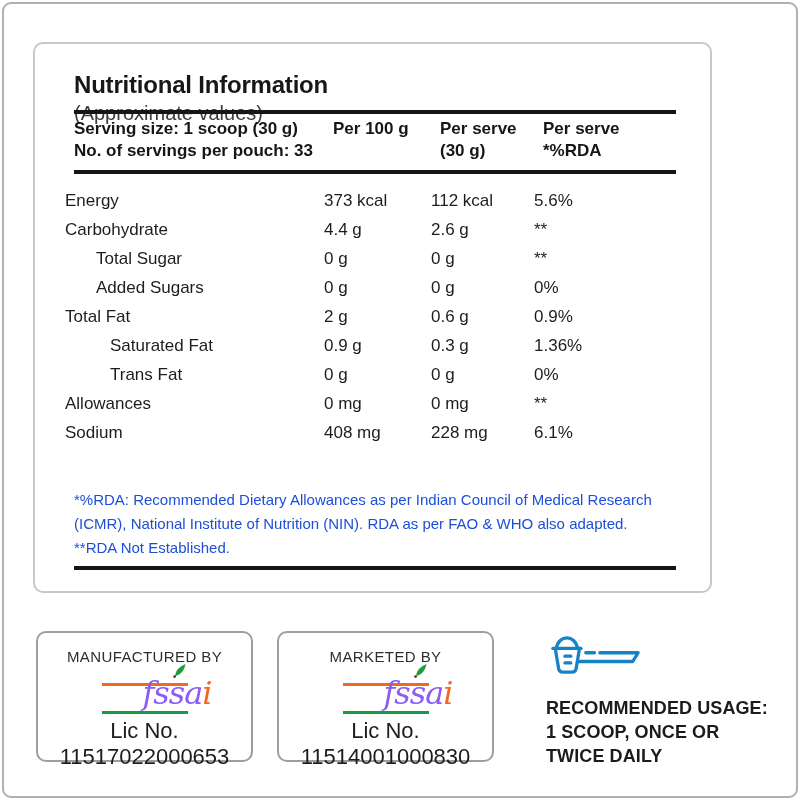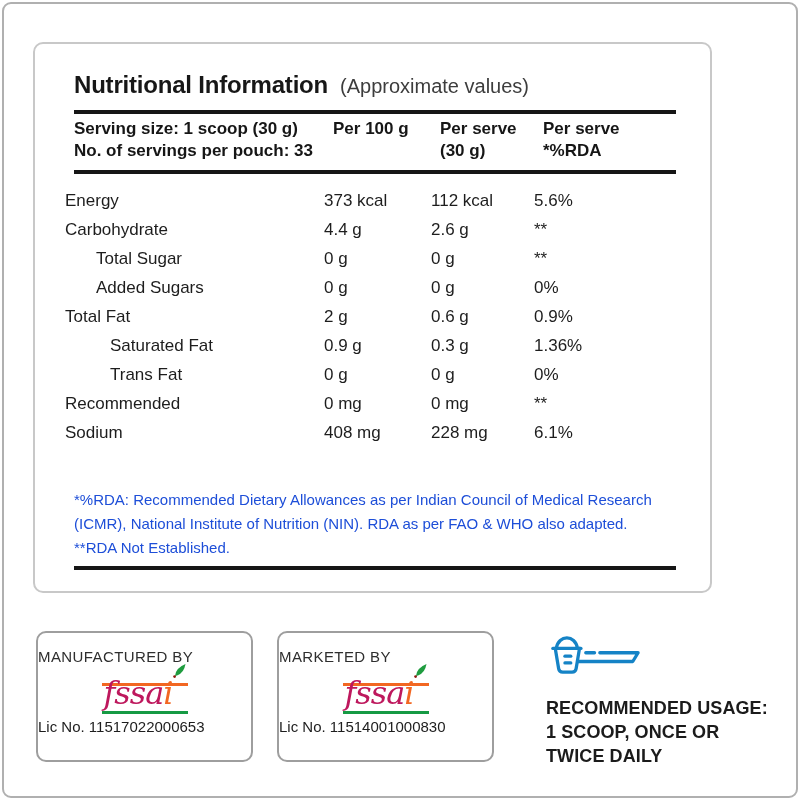--- a/index.html
+++ b/index.html
@@ -5,21 +5,21 @@
   * { margin:0; padding:0; box-sizing:border-box; }
   html,body { width:800px; height:800px; background:#ffffff; }
   body { position:relative; font-family:"Liberation Sans", sans-serif; color:#1d1d1d; }
 
   .outer-frame { position:absolute; inset:2px; border:2px solid #b0b0b0; border-radius:9px; pointer-events:none; }
 
   
   .panel { position:absolute; left:33px; top:42px; width:679px; height:551px;
            background:#fff; border:2px solid #c8c8c8; border-radius:10px; }
 
-  .panel-title-row { position:absolute; left:39px; top:27px; display:flex; align-items:baseline; gap:12px; white-space:nowrap; }
+  .panel-title-row { position:absolute; left:39px; top:27px; display:flex; align-items:baseline; gap:3px; white-space:nowrap;flex-direction:column; }
   .panel-title { font-size:24px; font-weight:bold; color:#171717; letter-spacing:-0.2px; }
   .panel-subtitle { font-size:20px; font-weight:normal; color:#3d3d3d; }
 
   .rule { position:absolute; left:39px; width:602px; height:4px; background:#161616; }
   .rule-1 { top:66px; }
   .rule-2 { top:126px; }
   .rule-3 { top:522px; }
 
   .grid-cols { display:grid; grid-template-columns:259px 107px 103px 1fr; }
 
@@ -30,31 +30,31 @@
   .t-row { height:29px; align-items:center; font-size:17px; color:#1d1d1d; }
   .t-row .cell { white-space:nowrap; }
   .indent-1 { padding-left:31px; }
   .indent-2 { padding-left:45px; }
 
   .footnote { position:absolute; left:39px; top:444px; width:590px;
               font-size:15px; line-height:24px; color:#1d4ed8; }
 
   
   .lic-box { position:absolute; top:631px; width:217px; height:131px;
-             background:#fff; border:2px solid #9e9e9e; border-radius:10px; text-align:left; }
+             background:#fff; border:2px solid #9e9e9e; border-radius:10px; text-align:center; }
   .lic-box.manufactured { left:36px; }
   .lic-box.marketed { left:277px; }
   .box-heading { margin-top:15px; font-size:15px; letter-spacing:0.4px; color:#2e2e2e; }
-  .lic-number { margin-top:4px; font-size:15px; color:#1d1d1d; }
+  .lic-number { margin-top:4px; font-size:22px; color:#1d1d1d; }
 
   
   .fssai { position:relative; width:86px; height:47px; margin:2px auto 0; }
   .fssai-text { position:absolute; left:2px; bottom:1px; font-family:"DejaVu Serif", serif;
                 font-style:italic; font-size:32px; line-height:40px; letter-spacing:-1px; white-space:nowrap; }
-  .fssai-fssa { color:#be185d; }
+  .fssai-fssa { color:#8b5cf6;margin-left:39px; }
   .fssai-i { color:#f26722; }
   .fssai-bar-top { position:absolute; top:16px; left:0; width:100%; height:3px; background:#f26722; }
   .fssai-bar-bottom { position:absolute; bottom:0; left:0; width:100%; height:3px; background:#169a44; }
   .fssai-leaf { position:absolute; top:-5px; right:0; }
 
   
   .usage { position:absolute; left:546px; top:630px; width:240px; }
   .scoop-icon { display:block; }
   .usage-text { margin-top:4px; font-size:18px; font-weight:bold; line-height:24px;
                 color:#1b1b1b; letter-spacing:0.1px; white-space:nowrap; }
@@ -138,21 +138,21 @@
     </div>
 
     <div class="t-row grid-cols">
       <div class="cell indent-2">Trans Fat</div>
       <div class="cell">0 g</div>
       <div class="cell">0 g</div>
       <div class="cell">0%</div>
     </div>
 
     <div class="t-row grid-cols">
-      <div class="cell">Recommended</div>
+      <div class="cell">Allowances</div>
       <div class="cell">0 mg</div>
       <div class="cell">0 mg</div>
       <div class="cell">**</div>
     </div>
 
     <div class="t-row grid-cols">
       <div class="cell">Sodium</div>
       <div class="cell">408 mg</div>
       <div class="cell">228 mg</div>
       <div class="cell">6.1%</div>

